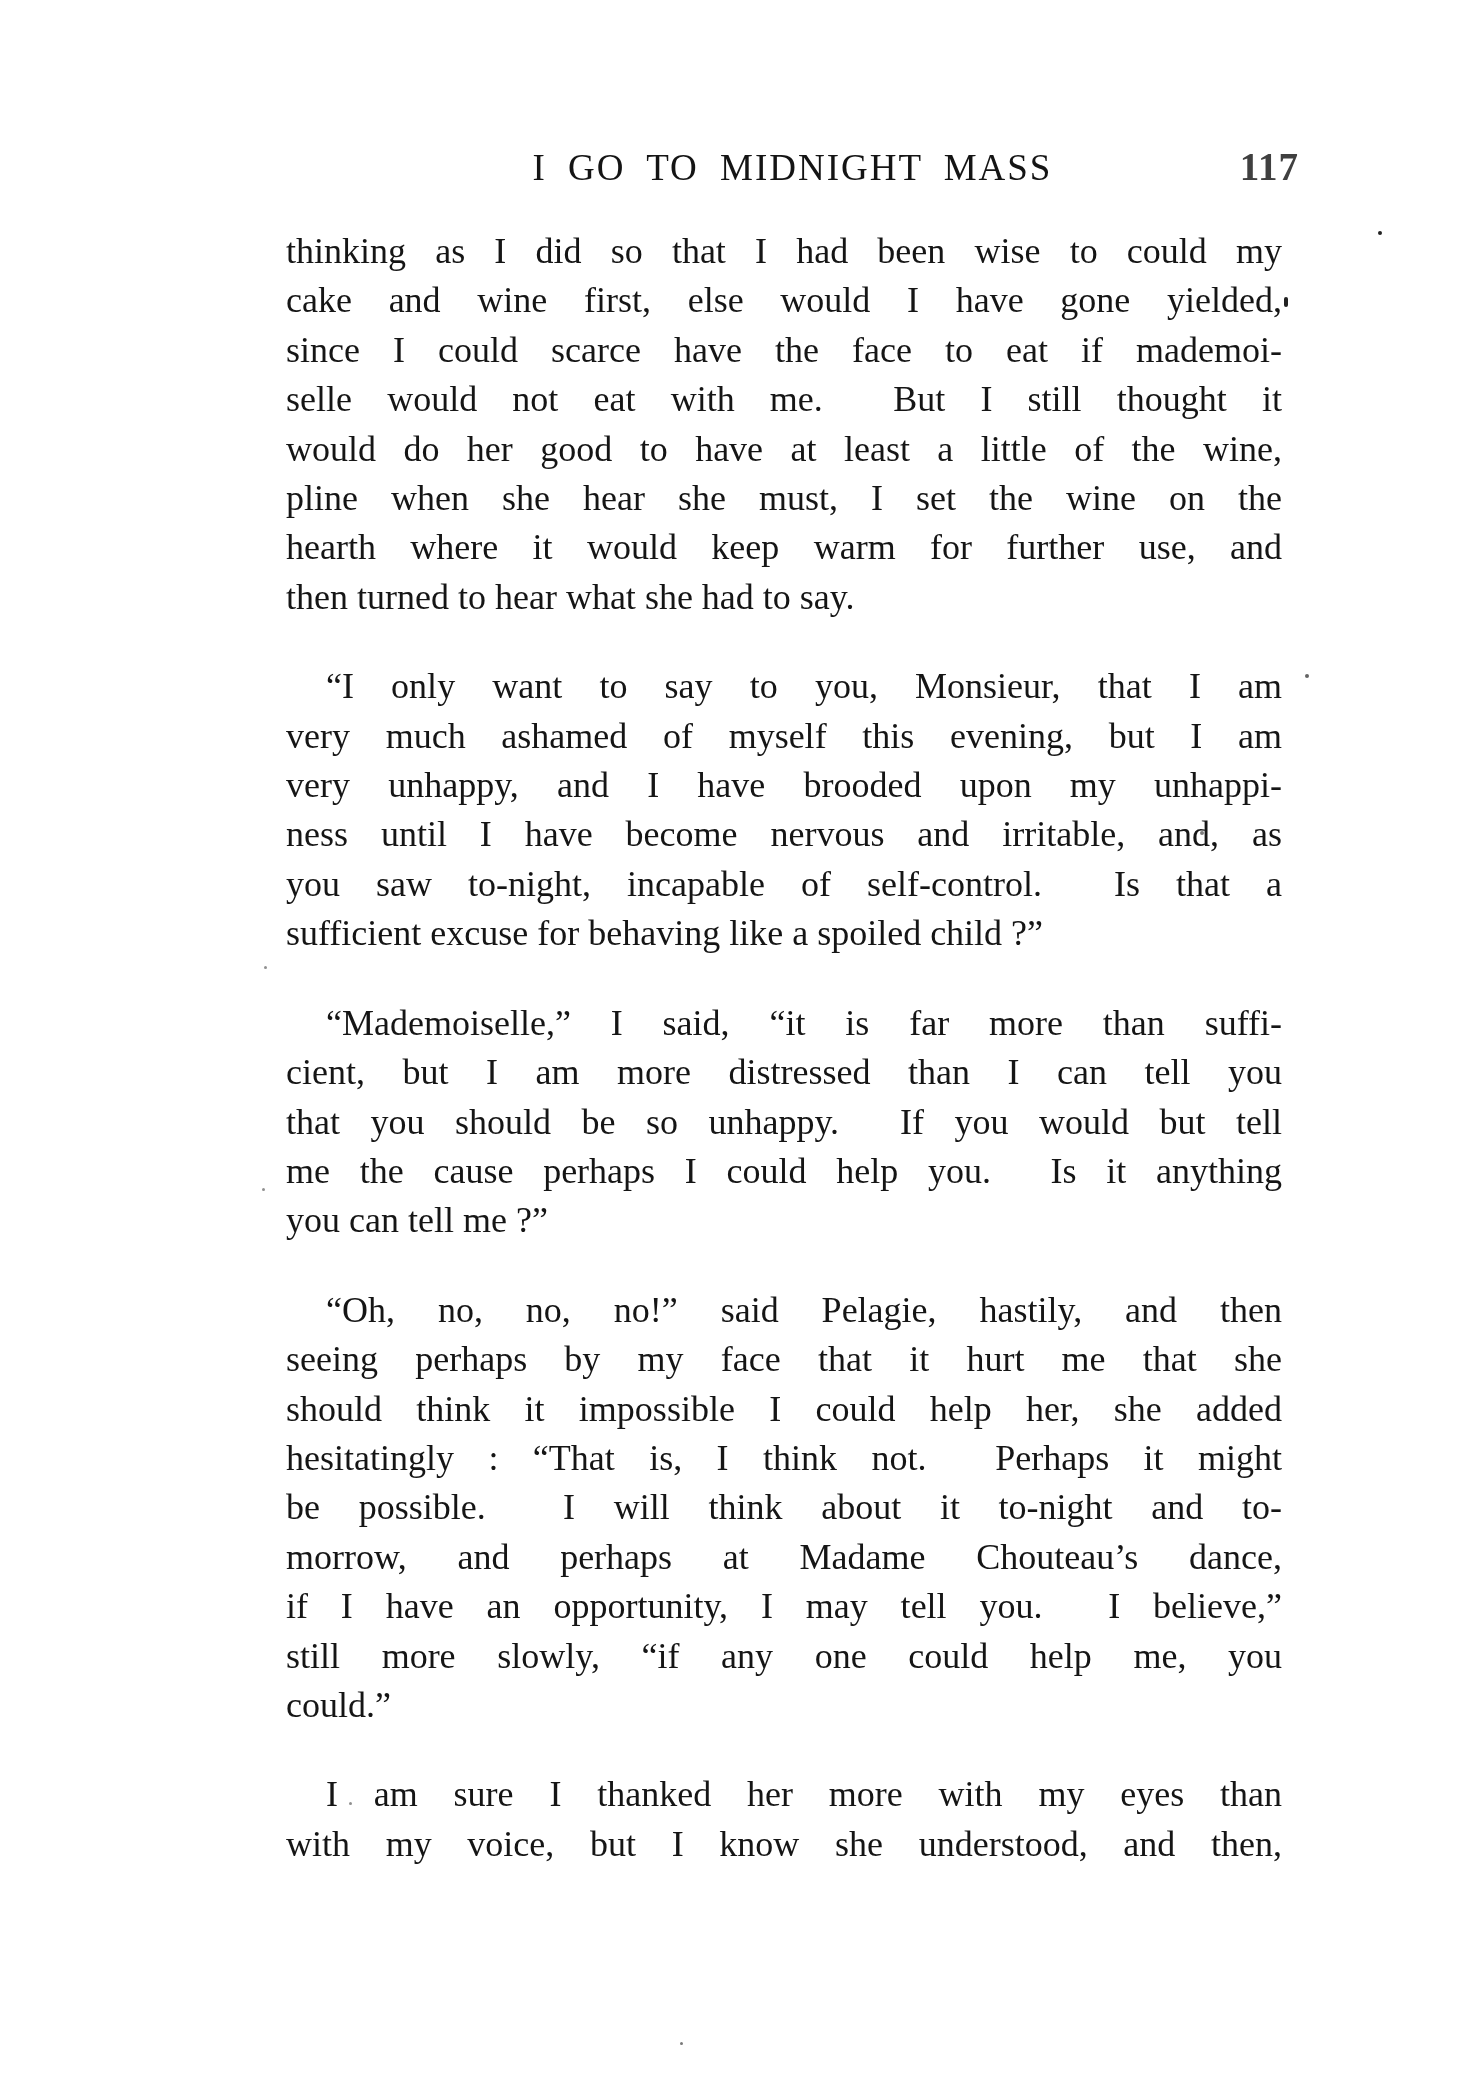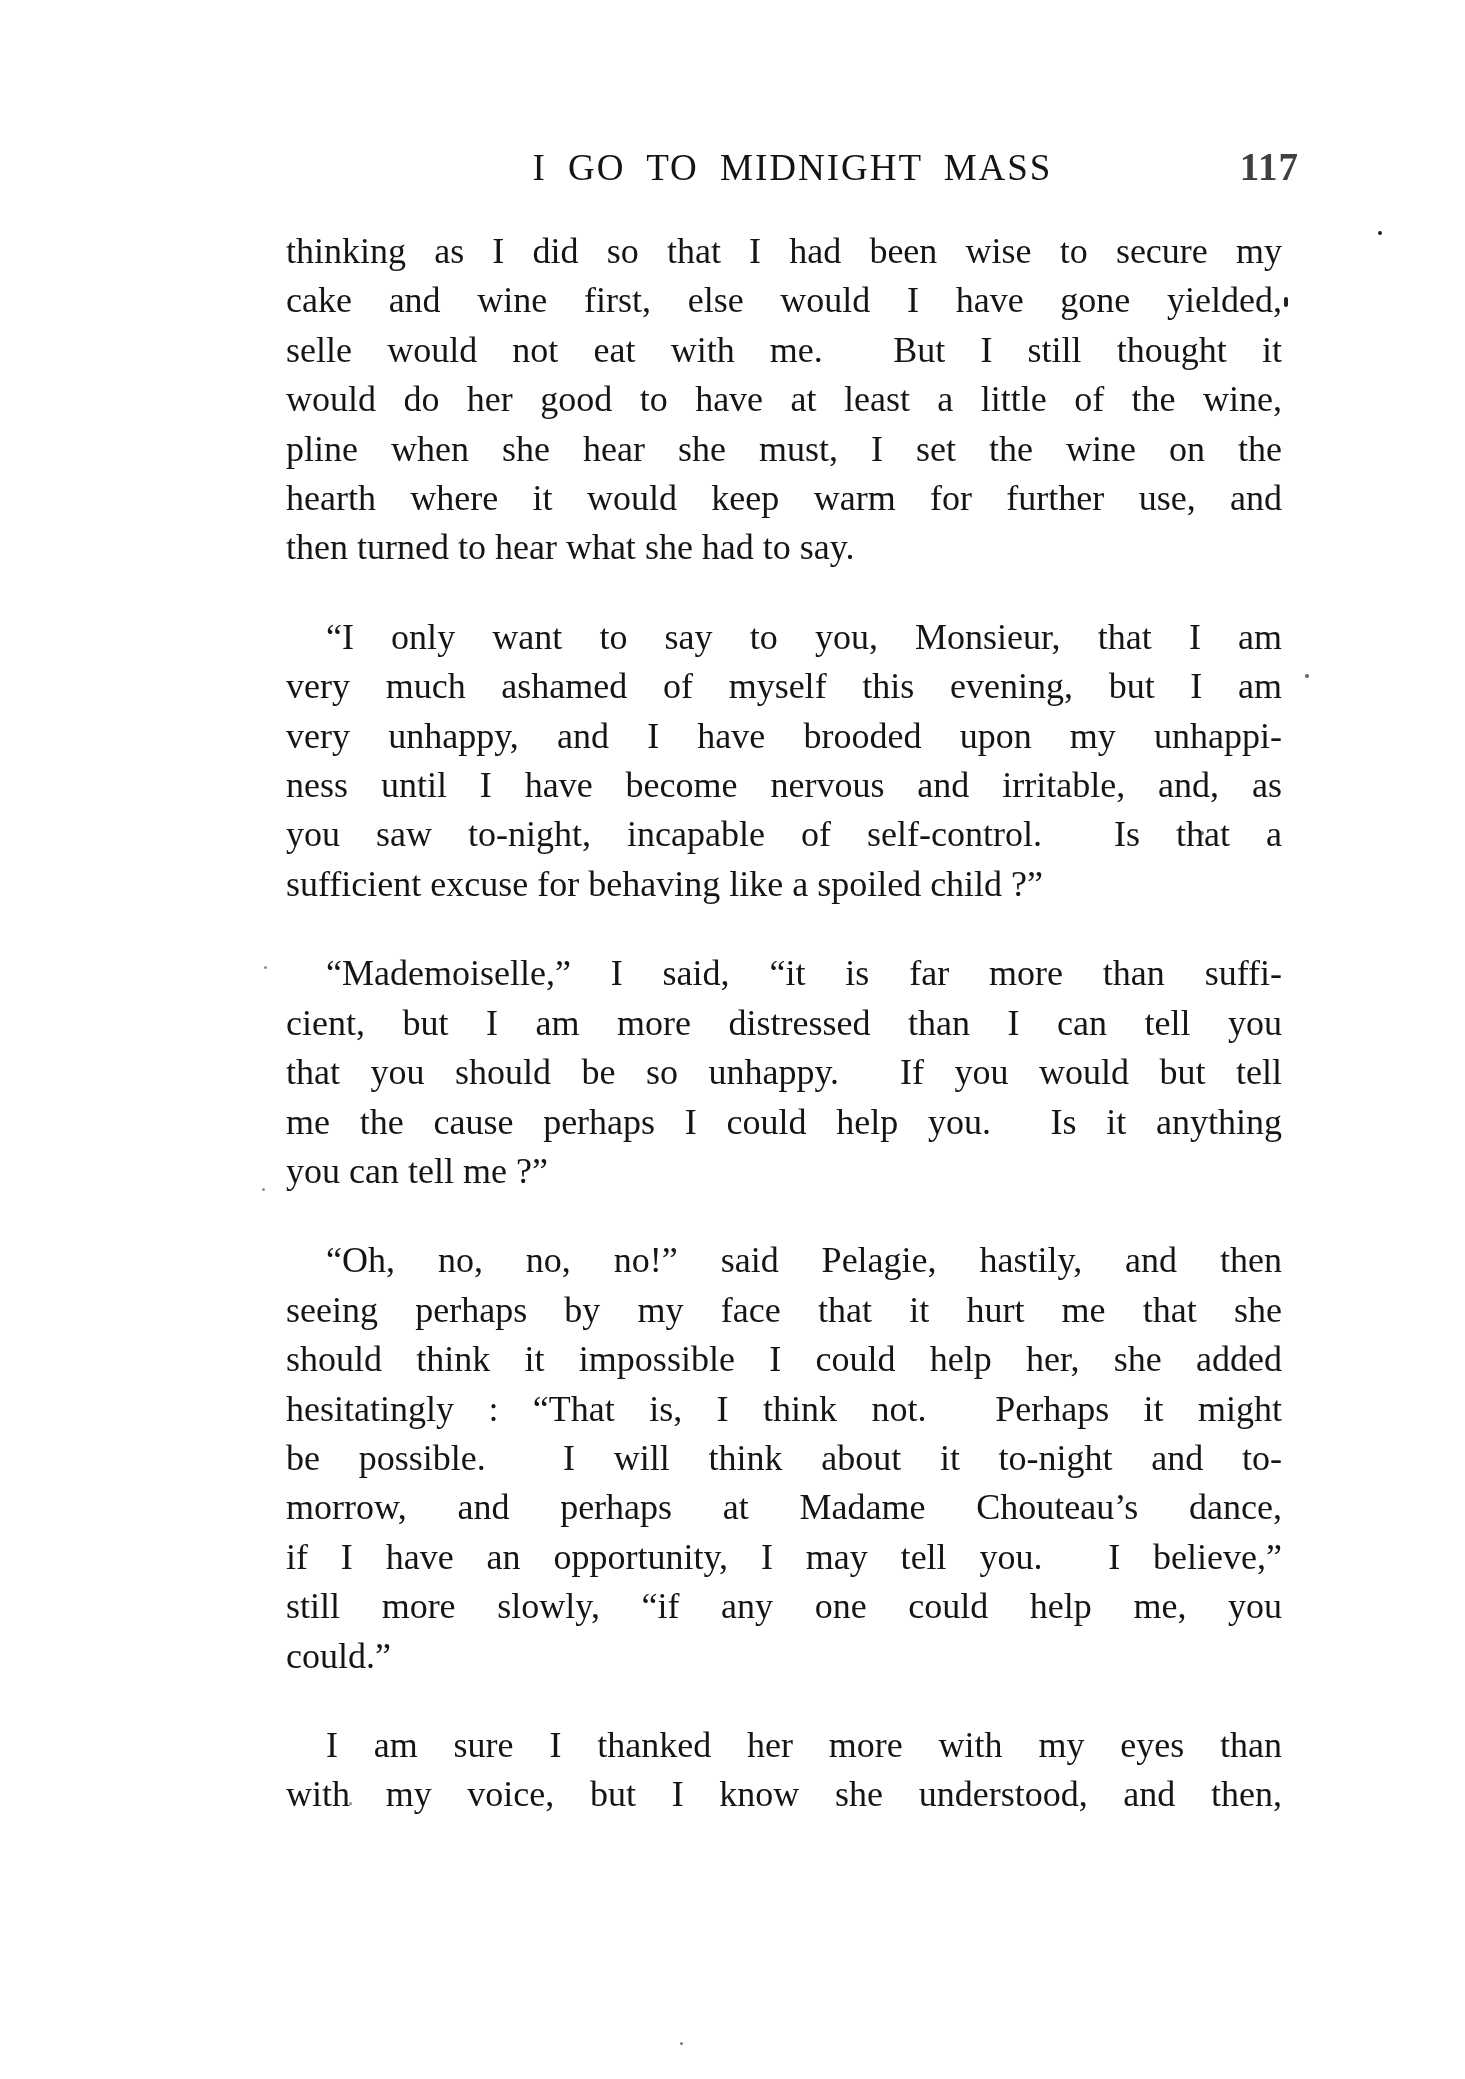--- a/index.html
+++ b/index.html
@@ -71,22 +71,23 @@
 <body>
 
 <div class="page">
 
   <div class="running-head">
     <span class="running-title">I GO TO MIDNIGHT MASS</span>
     <span class="page-number">117</span>
   </div>
 
   <div class="text-block">
-      <div class="line">thinking as I did so that I had been wise to secure my</div>
+      <div class="line">thinking as I did so that I had been wise to could my</div>
       <div class="line">cake and wine first, else would I have gone yielded,</div>
+      <div class="line">since I could scarce have the face to eat if mademoi-</div>
       <div class="line">selle would not eat with me.&nbsp; But I still thought it</div>
       <div class="line">would do her good to have at least a little of the wine,</div>
       <div class="line">pline when she hear she must, I set the wine on the</div>
       <div class="line">hearth where it would keep warm for further use, and</div>
       <div class="line end">then turned to hear what she had to say.</div>
       <div class="line indent">“I only want to say to you, Monsieur, that I am</div>
       <div class="line">very much ashamed of myself this evening, but I am</div>
       <div class="line">very unhappy, and I have brooded upon my unhappi-</div>
       <div class="line">ness until I have become nervous and irritable, and, as</div>
       <div class="line">you saw to-night, incapable of self-control.&nbsp; Is that a</div>

